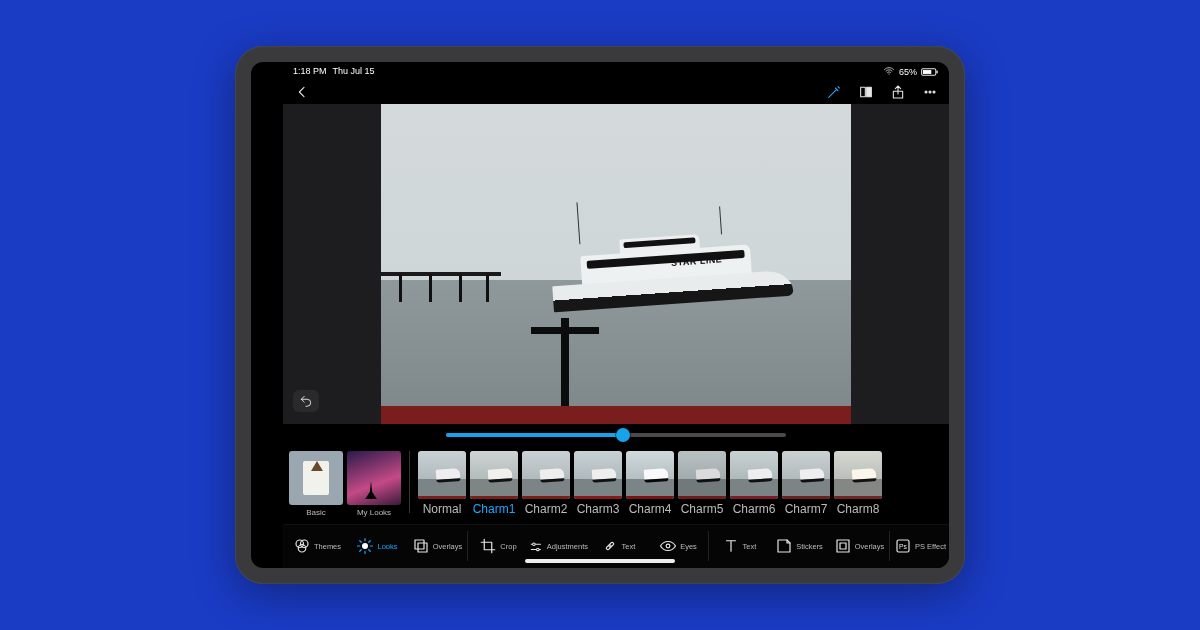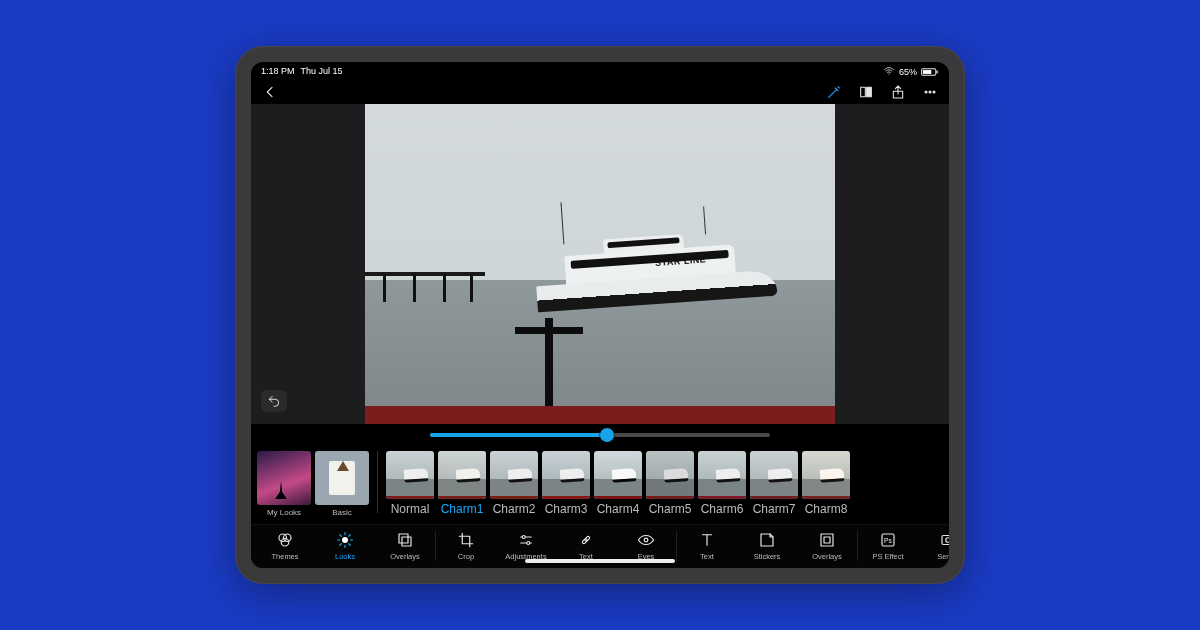--- a/index.html
+++ b/index.html
@@ -18,20 +18,21 @@
     box-shadow: 0 10px 40px rgba(0,0,0,.35), inset 0 0 2px rgba(255,255,255,.2);
     position: relative;
   }
   .screen {
     width: 100%; height: 100%;
     background: #000;
     border-radius: 12px;
     overflow: hidden;
     display: flex; flex-direction: column;
     position: relative;
+    padding-left: 32px;
   }
   
   .status-bar {
     height: 18px; width: 100%;
     display: flex; align-items: center; justify-content: space-between;
     padding: 0 10px; font-size: 9px; color: #fff;
   }
   .status-left { display: flex; gap: 6px; }
   .status-right { display: flex; align-items: flex-end; gap: 4px; }
   .wifi-icon, .battery-icon { display: inline-flex; }
@@ -117,21 +118,21 @@
   .cat-charm { background:linear-gradient(#1a3a5a 40%,#0a0a0a);}
   .cat-charm::after{content:"";position:absolute;left:0;right:0;bottom:0;height:22px;background:linear-gradient(transparent,#c06a2a 20%,#201008);clip-path:polygon(0 60%,30% 10%,55% 40%,80% 0,100% 30%,100% 100%,0 100%);}
   
   .tooltabs {
     height: 46px; background:#050505; display:flex; align-items:center;
     overflow:hidden; padding:0 4px; gap:0;
     border-top:1px solid #111;
   }
   .ttab {
     flex:0 0 auto; width:60px; height:100%;
-    display:flex; flex-direction:column; align-items:center; justify-content:center; gap:3px;
+    display:flex; flex-direction:row; align-items:center; justify-content:center; gap:3px;
     cursor:pointer; position:relative;
   }
   .ttab .ico { width:18px; height:18px; display:flex; align-items:center; justify-content:center; }
   .ttab .tlbl { font-size:7.5px; color:#bbb; }
   .ttab.active .tlbl { color:#1aa8ff; }
   .ttab.active svg { stroke:#1aa8ff; fill:#1aa8ff; }
   .tab-sep { width:1px; height:30px; background:#222; flex-shrink:0; }
   
   .home-ind { position:absolute; bottom:5px; left:50%; transform:translateX(-50%); width:150px; height:4px; border-radius:3px; background:#eee; }
   svg { stroke:#e6e6e6; fill:none; stroke-width:1.6; stroke-linecap:round; stroke-linejoin:round; }
@@ -232,26 +233,26 @@
 
     <div class="slider-row">
       <div class="slider">
         <div class="slider-fill" style="width: 52%;"></div>
         <div class="slider-thumb" style="left: 52%;"></div>
       </div>
     </div>
 
     <div class="filmstrip">
         <div class="cat">
+          <div class="thumb cat-basic"></div>
+          <div class="lbl">Basic</div>
+        </div>
+        <div class="cat">
           <div class="thumb cat-mylooks"></div>
           <div class="lbl">My Looks</div>
-        </div>
-        <div class="cat">
-          <div class="thumb cat-basic"></div>
-          <div class="lbl">Basic</div>
         </div>
         <div class="divider-v"></div>
         <div class="preset">
           <div class="thumb">
             <div class="mini-sky"></div>
             <div class="mini-water"></div>
             <div class="mini-boat"></div>
             <div class="mini-bar"></div>
           </div>
           <div class="lbl">Normal</div>

